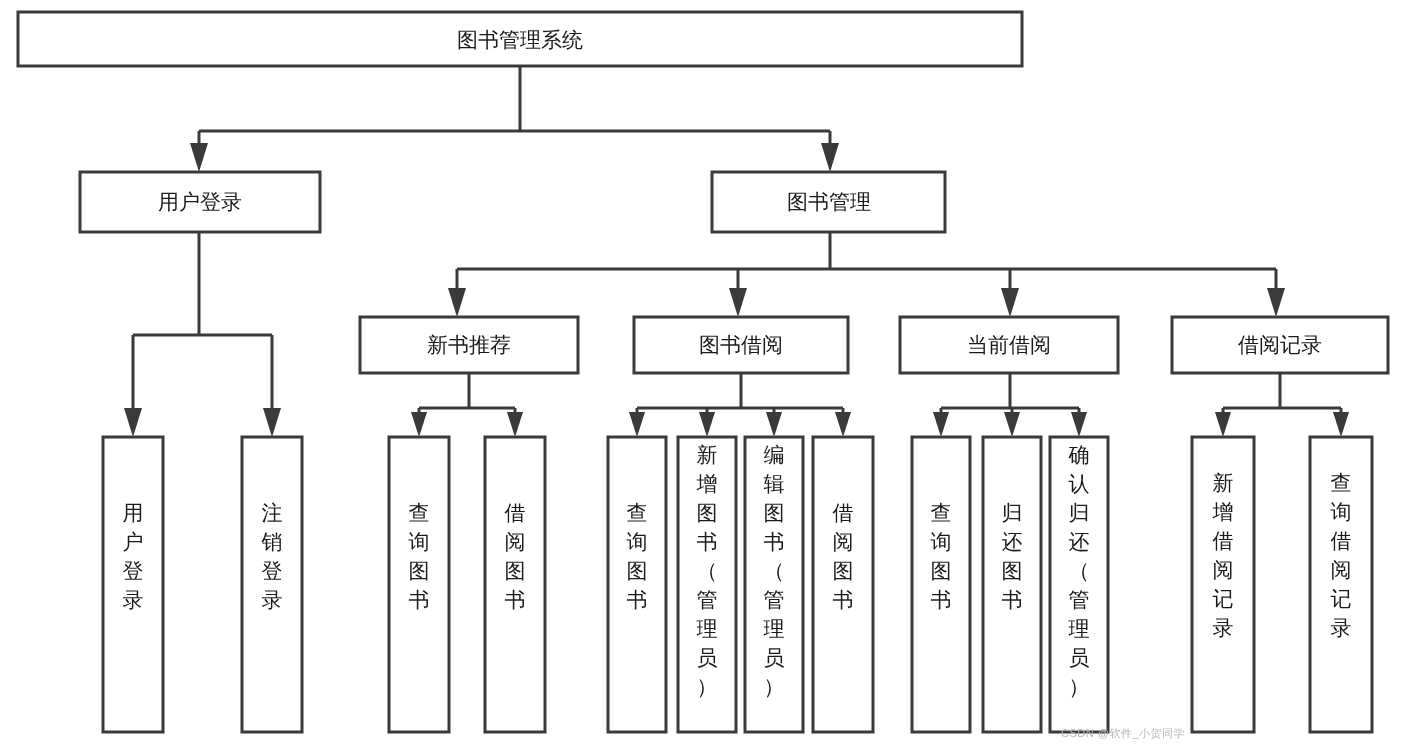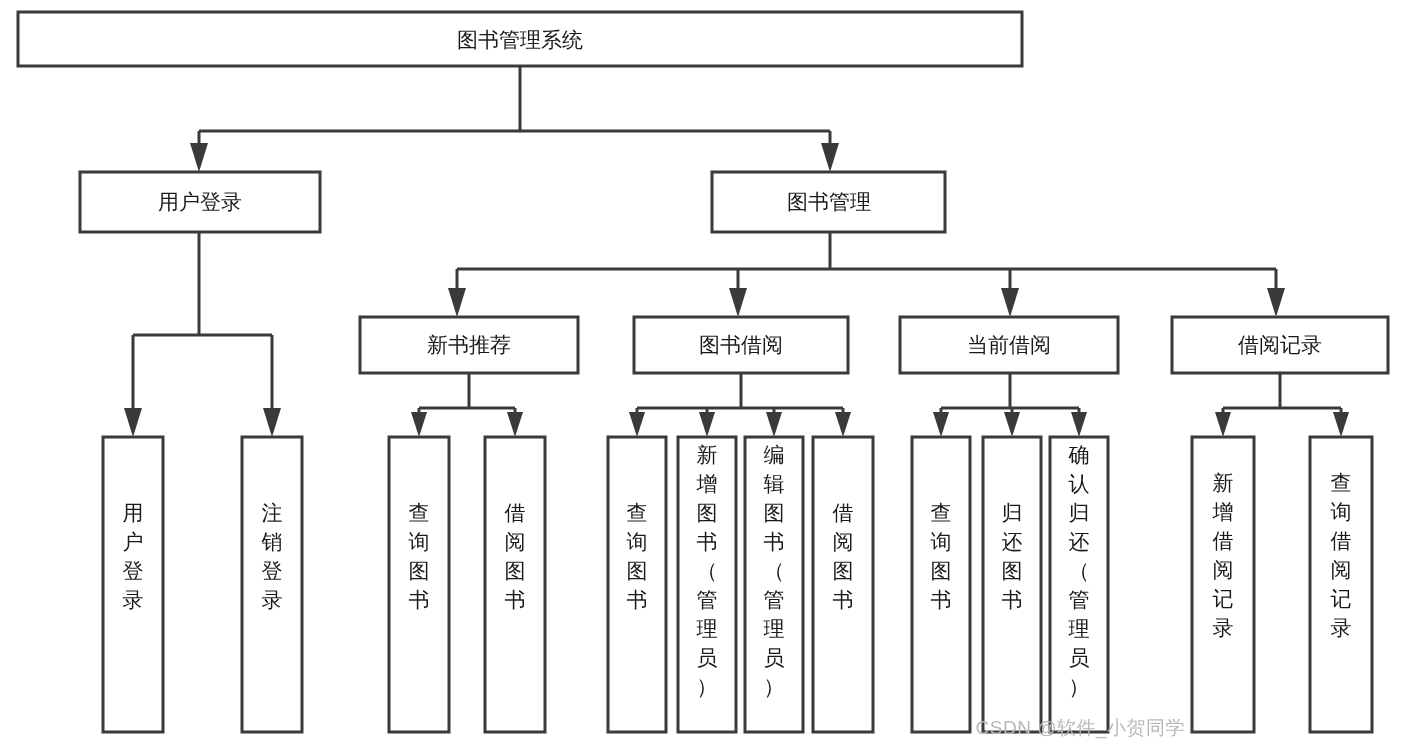--- a/index.html
+++ b/index.html
@@ -54,21 +54,21 @@
     font-size: 21px;
     fill: #1a1a1a;
     text-anchor: middle;
     white-space: pre;
   }
   .watermark {
     position: absolute;
     right: 8px;
     bottom: 6px;
     font-family: "Liberation Sans", "DejaVu Sans", sans-serif;
-    font-size: 19px;
+    font-size: 11px;
     color: #b8b8b8;
     letter-spacing: 0.5px;
     user-select: none;
   }
 </style>
 </head>
 <body>
 
 <div id="diagram-root">
 

